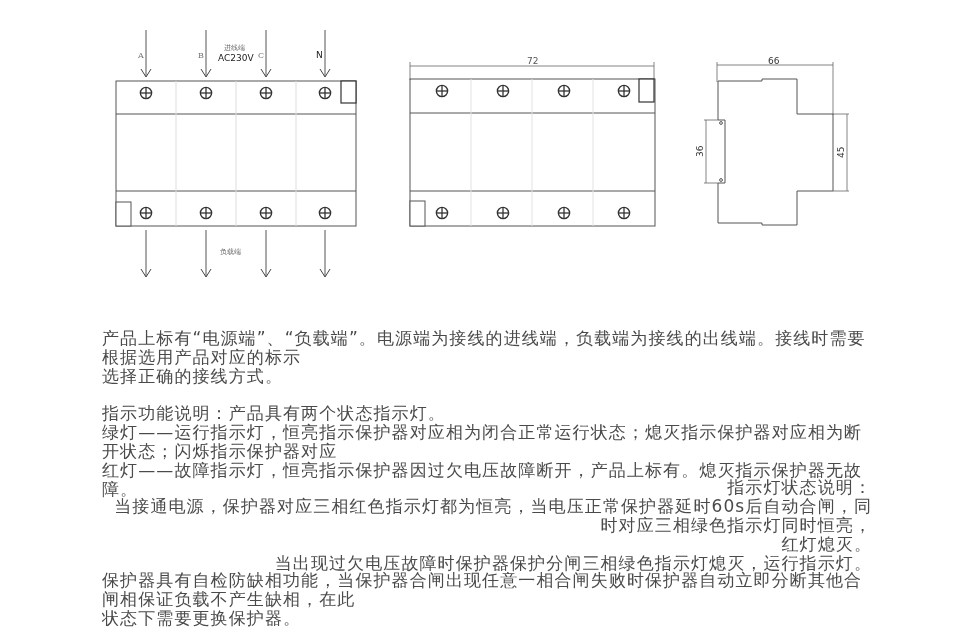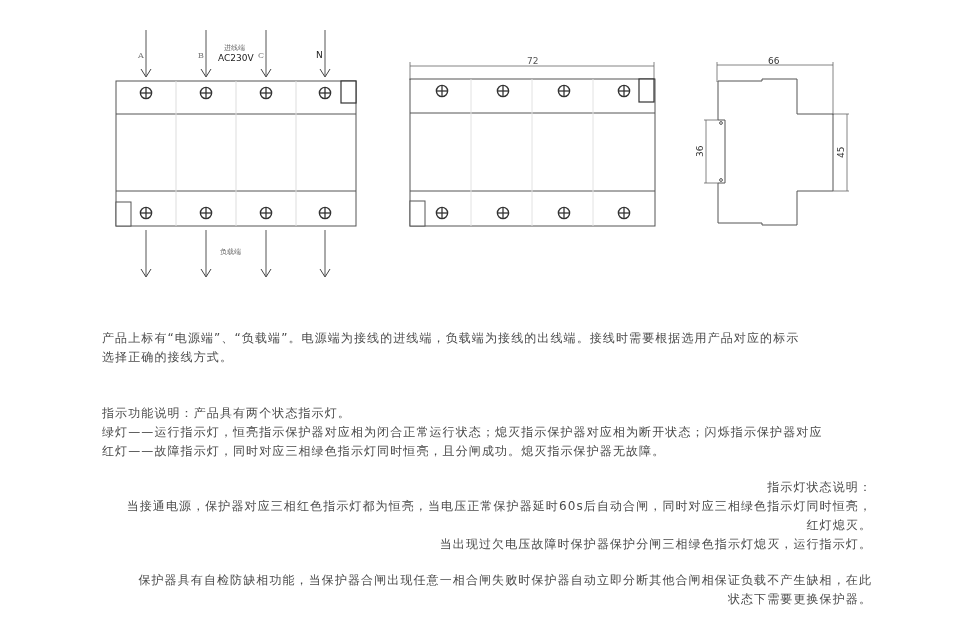--- a/index.html
+++ b/index.html
@@ -1,19 +1,19 @@
 <!DOCTYPE html>
 <html><head>
 <meta charset="utf-8">
 <style>
   html, body { margin: 0; padding: 0; background: #ffffff; }
   body { width: 973px; height: 639px; position: relative; overflow: hidden;
          font-family: "DejaVu Sans", "Liberation Sans", sans-serif; color: #4a4a4a; }
   #diagram { position: absolute; left: 0; top: 0; width: 973px; height: 300px; }
-  .text-block { position: absolute; left: 102px; width: 770px; font-size: 12px;
+  .text-block { position: absolute; left: 102px; width: 770px; font-size: 17px;
                 line-height: 19px; letter-spacing: 1.1px; color: #4a4a4a; }
   .text-block p { margin: 0; }
 </style>
 </head>
 <body>
 
 <svg id="diagram" width="973" height="300" viewBox="0 0 973 300" xmlns="http://www.w3.org/2000/svg">
   <defs>
     <g id="screw">
       <circle cx="0" cy="0" r="5.6" fill="#fff" stroke="#333" stroke-width="1.4"></circle>
@@ -148,26 +148,26 @@
 </svg>
 
 <div class="text-block" style="top:329px;">
   <p>产品上标有“电源端”、“负载端”。电源端为接线的进线端，负载端为接线的出线端。接线时需要根据选用产品对应的标示</p>
   <p>选择正确的接线方式。</p>
 </div>
 
 <div class="text-block" style="top:404px;">
   <p>指示功能说明：产品具有两个状态指示灯。</p>
   <p>绿灯——运行指示灯，恒亮指示保护器对应相为闭合正常运行状态；熄灭指示保护器对应相为断开状态；闪烁指示保护器对应</p>
-  <p>红灯——故障指示灯，同时对应三相绿色指示灯同时恒亮，且分闸成功。熄灭指示保护器无故障。</p>
+  <p>红灯——故障指示灯，恒亮指示保护器因过欠电压故障断开，产品上标有。熄灭指示保护器无故障。</p>
 </div>
 
 <div class="text-block" style="top:478px;text-align:right;">
   <p>指示灯状态说明：</p>
   <p>当接通电源，保护器对应三相红色指示灯都为恒亮，当电压正常保护器延时60s后自动合闸，同时对应三相绿色指示灯同时恒亮，</p>
   <p>红灯熄灭。</p>
   <p>当出现过欠电压故障时保护器保护分闸三相绿色指示灯熄灭，运行指示灯。</p>
 </div>
 
-<div class="text-block" style="top:571px;text-align:right;">
+<div class="text-block" style="top:571px;">
   <p>保护器具有自检防缺相功能，当保护器合闸出现任意一相合闸失败时保护器自动立即分断其他合闸相保证负载不产生缺相，在此</p>
   <p>状态下需要更换保护器。</p>
 </div>
 
 </body></html>

